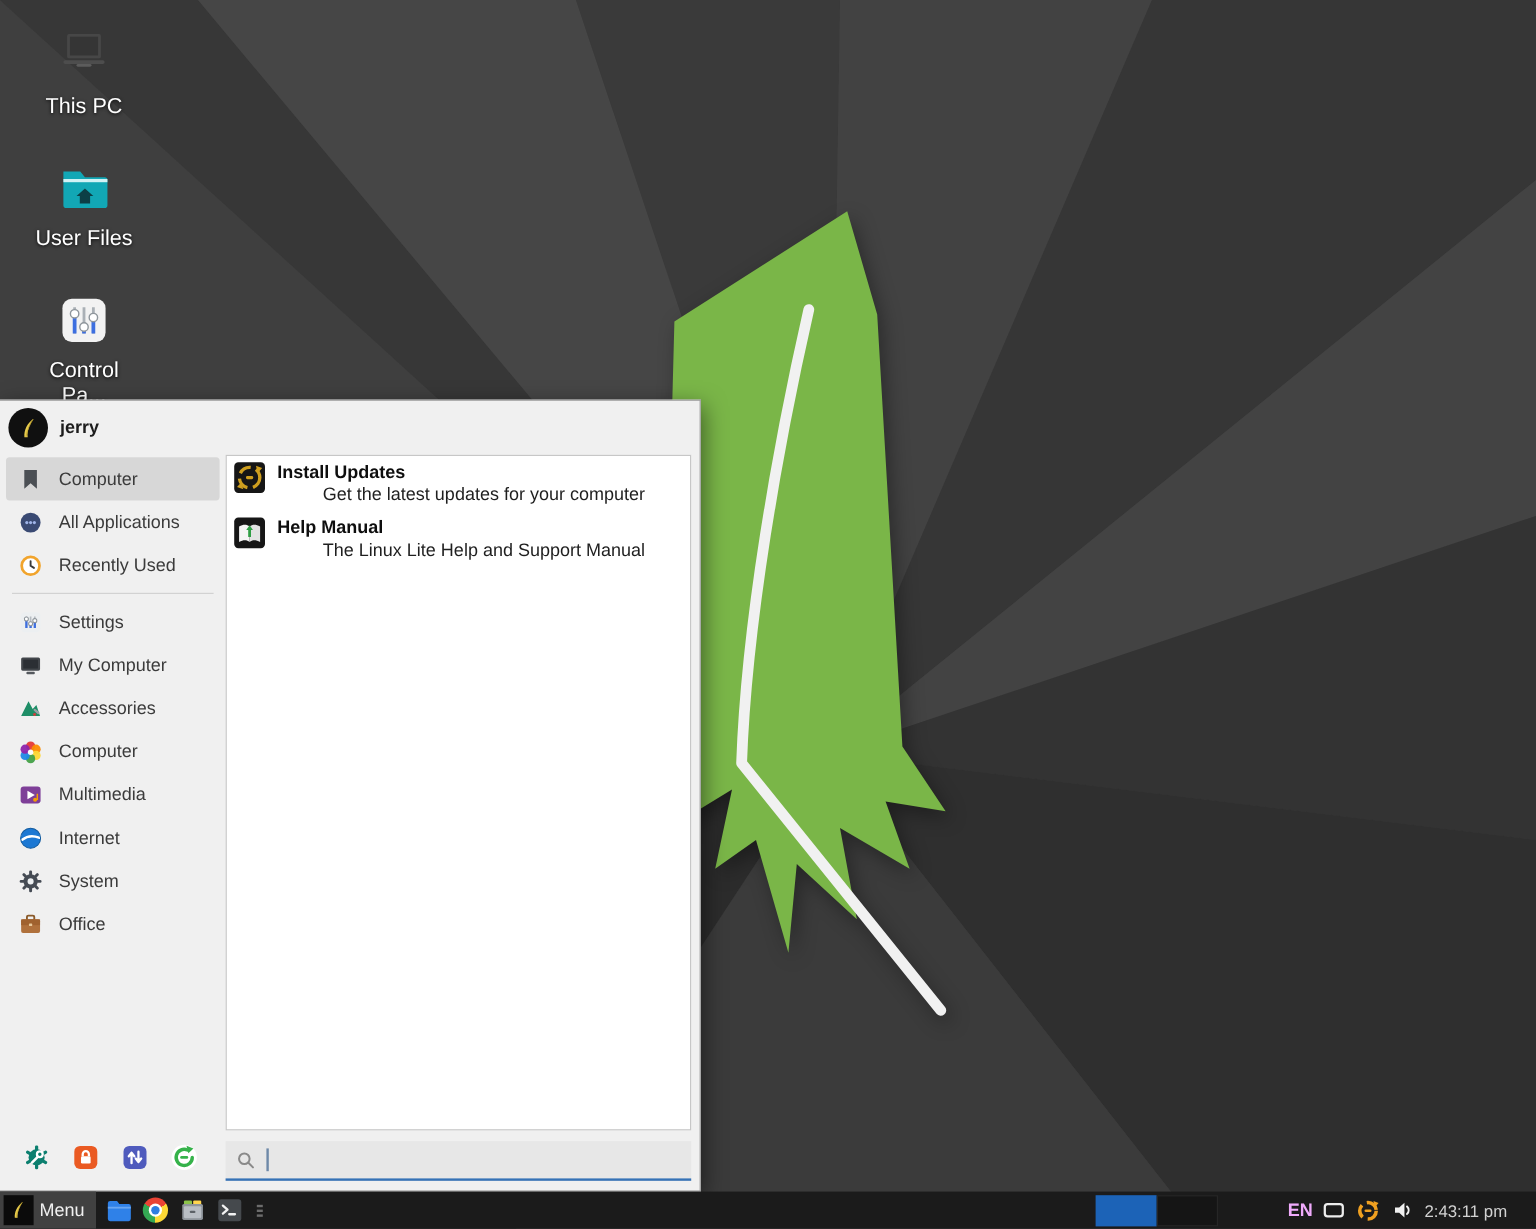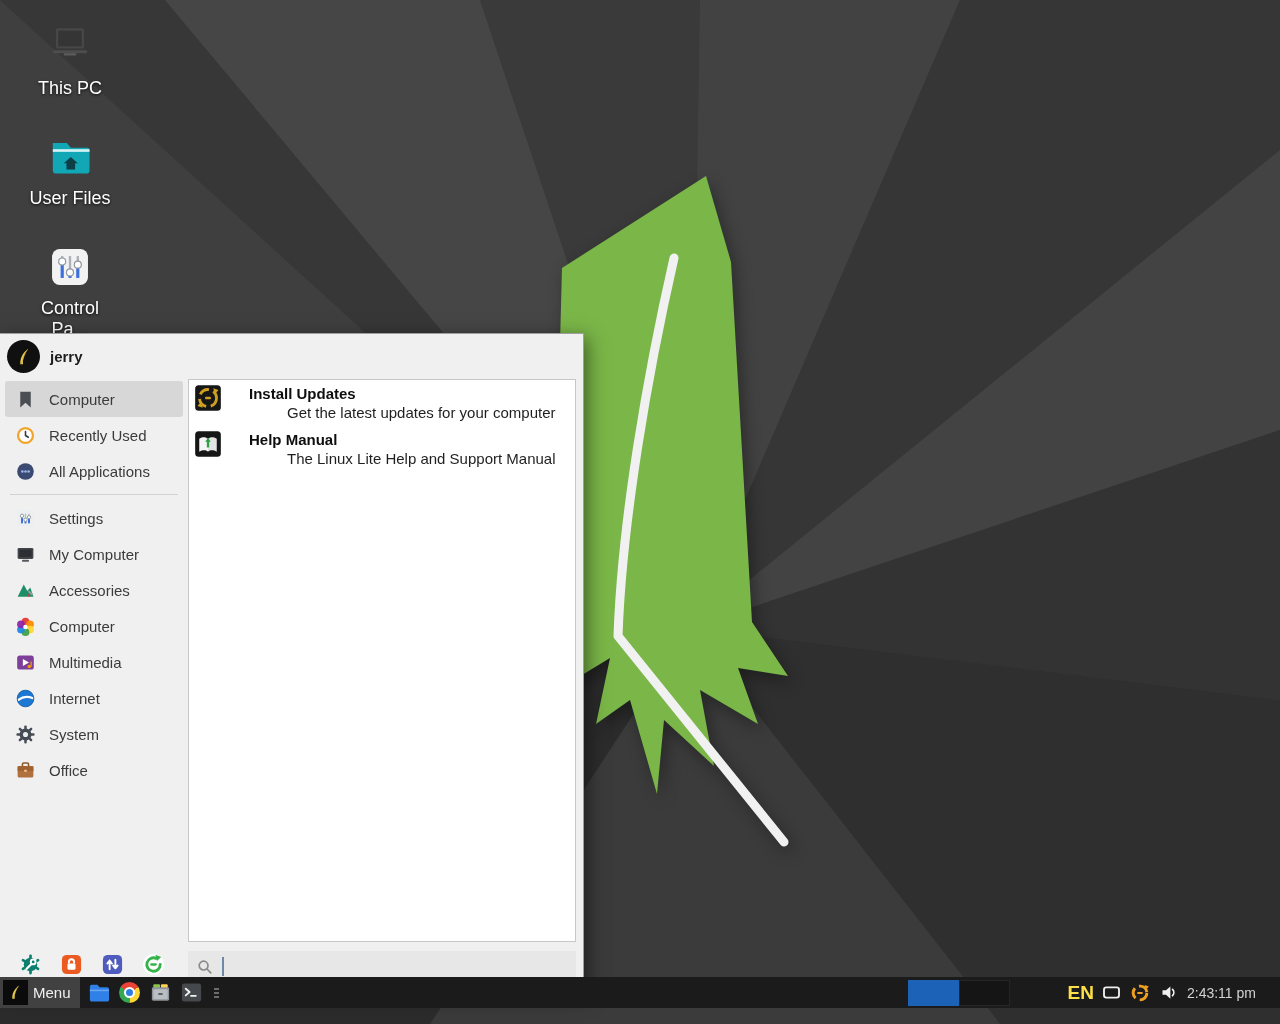--- a/index.html
+++ b/index.html
@@ -25,50 +25,50 @@
 
   #sidebar{position:absolute;left:0;top:45px;bottom:50px;width:188px;padding-top:2px;box-sizing:border-box;}
   .side-item{height:36px;margin:0 5px;display:flex;align-items:center;gap:12px;padding-left:8px;
              border-radius:3px;font-size:15px;color:#3b3b3b;}
   .side-item.selected{background:#d7d7d7;}
   .si-icon{width:24px;height:24px;flex:0 0 24px;display:grid;place-items:center;}
   .side-sep{height:1px;background:#d2d2d2;margin:5px 10px;}
 
   #apps-panel{position:absolute;left:188px;right:7px;top:45px;bottom:50px;background:#ffffff;
               border:1px solid #c7c7c7;box-sizing:border-box;overflow:hidden;}
-  .app-row{display:flex;align-items:flex-start;gap:27px;padding:4px 5px;}
+  .app-row{display:flex;align-items:flex-start;gap:9px;padding:4px 5px;}
   .app-icon{width:28px;height:28px;flex:0 0 28px;}
   .app-title{display:block;font-weight:bold;font-size:15px;color:#0e0e0e;line-height:1.27;}
   .app-sub{display:block;font-size:15px;color:#1f1f1f;line-height:1.27;margin-left:38px;}
 
   #menu-actions{position:absolute;left:0;bottom:0;width:188px;height:50px;display:flex;
                 align-items:center;justify-content:space-between;padding:0 22px 6px 18px;box-sizing:border-box;}
   .act-btn{width:24px;height:24px;display:grid;place-items:center;}
 
   #search-field{position:absolute;left:188px;right:7px;bottom:8px;height:33px;background:#e7e7e7;
                 border-bottom:2px solid #3672b6;display:flex;align-items:center;gap:9px;
                 padding-left:9px;box-sizing:border-box;}
   #caret{width:2px;height:19px;background:#6e89a8;}
 
   
-  #taskbar{position:absolute;left:0;bottom:16px;width:1280px;height:31px;background:#1b1b1b;
+  #taskbar{position:absolute;left:0;bottom:0;width:1280px;height:31px;background:#1b1b1b;
            display:flex;align-items:center;z-index:10;}
   #menu-btn{height:31px;display:flex;align-items:center;background:#414141;padding-right:9px;}
   #logo-box{width:25px;height:25px;background:#0b0b0b;margin:0 5px 0 3px;display:grid;place-items:center;}
   #menu-btn-label{color:#f0f0f0;font-size:15px;}
   .tb-app{width:24px;height:24px;margin-left:7px;display:grid;place-items:center;}
   #win-handle{margin-left:10px;display:flex;flex-direction:column;gap:2px;}
   #win-handle i{display:block;width:5px;height:2px;background:#6c6c6c;}
   #tb-spacer{flex:1;}
   #pager{display:flex;height:26px;margin-right:58px;}
   .ws{width:51px;height:26px;box-sizing:border-box;}
   .ws.active{background:#1c63b7;}
   .ws.inactive{background:#151515;border:1px solid #262626;}
   #tray{display:flex;align-items:center;gap:8px;margin-right:7px;}
-  #kb-layout{color:#fde047;font-weight:bold;font-size:19px;}
+  #kb-layout{color:#f0abfc;font-weight:bold;font-size:15px;}
   #clock{color:#d2d2d2;font-size:14px;margin-right:24px;white-space:nowrap;}
 
   
   .chrome-ball{width:21px;height:21px;border-radius:50%;position:relative;
     background:conic-gradient(from -60deg,#ea4335 0 120deg,#fdd835 120deg 240deg,#34a853 240deg 360deg);}
   .chrome-ball::before{content:"";position:absolute;left:50%;top:50%;width:11px;height:11px;margin:-5.5px 0 0 -5.5px;
     border-radius:50%;background:#ffffff;}
   .chrome-ball::after{content:"";position:absolute;left:50%;top:50%;width:7px;height:7px;margin:-3.5px 0 0 -3.5px;
     border-radius:50%;background:#2f7de1;}
 </style>
@@ -158,36 +158,36 @@
       <span class="si-icon">
         <svg viewBox="0 0 24 24" width="21" height="21">
             <path d="M6,3 H18 V21 L12,15.7 L6,21 Z" fill="#4b4f54"></path>
           </svg>
       </span>
       <span>Computer</span>
     </div>
     <div class="side-item">
       <span class="si-icon">
         <svg viewBox="0 0 24 24" width="21" height="21">
-          <circle cx="12" cy="12" r="8.5" fill="#ffffff" stroke="#f1a42c" stroke-width="2.6"></circle>
-          <path d="M12,7.5 V12 L15.2,14" fill="none" stroke="#3a3a3a" stroke-width="1.8" stroke-linecap="round"></path>
-        </svg>
-      </span>
-      <span>Recently Used</span>
-    </div>
-    <div class="side-item">
-      <span class="si-icon">
-        <svg viewBox="0 0 24 24" width="21" height="21">
           <circle cx="12" cy="12" r="9.5" fill="#3a4a73"></circle>
           <circle cx="8.4" cy="12" r="1.5" fill="#9fb4e8"></circle>
             <circle cx="12" cy="12" r="1.5" fill="#9fb4e8"></circle>
             <circle cx="15.6" cy="12" r="1.5" fill="#9fb4e8"></circle>
         </svg>
       </span>
       <span>All Applications</span>
+    </div>
+    <div class="side-item">
+      <span class="si-icon">
+        <svg viewBox="0 0 24 24" width="21" height="21">
+          <circle cx="12" cy="12" r="8.5" fill="#ffffff" stroke="#f1a42c" stroke-width="2.6"></circle>
+          <path d="M12,7.5 V12 L15.2,14" fill="none" stroke="#3a3a3a" stroke-width="1.8" stroke-linecap="round"></path>
+        </svg>
+      </span>
+      <span>Recently Used</span>
     </div>
 
     <div class="side-sep"></div>
 
     <div class="side-item">
       <span class="si-icon">
         <svg viewBox="0 0 24 24" width="21" height="21">
           <rect x="2.5" y="2.5" width="19" height="19" rx="4" fill="#eceff1"></rect>
           <line x1="8" y1="6.5" x2="8" y2="17.5" stroke="#b6bcc2" stroke-width="1.6"></line>
           <line x1="12" y1="6.5" x2="12" y2="17.5" stroke="#b6bcc2" stroke-width="1.6"></line>

